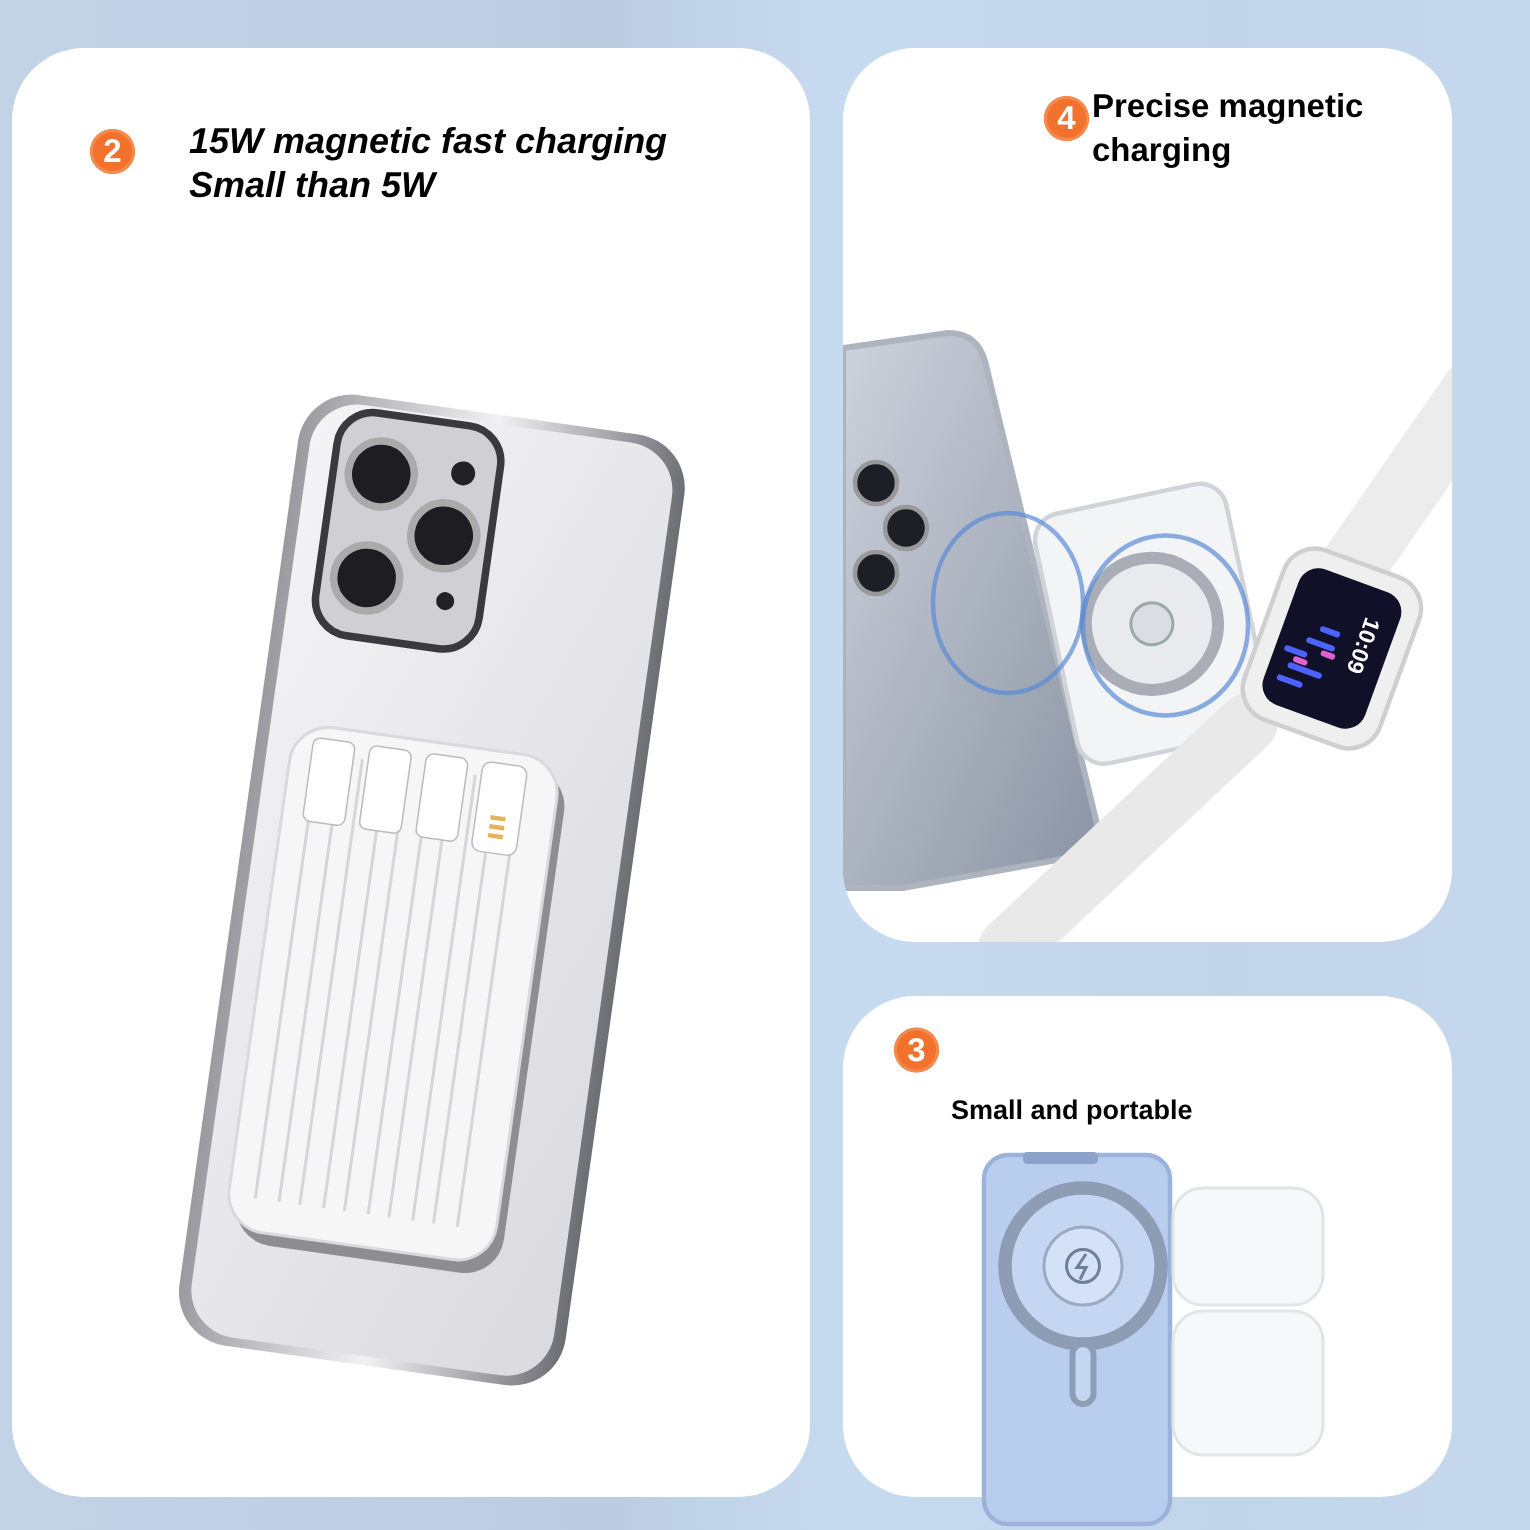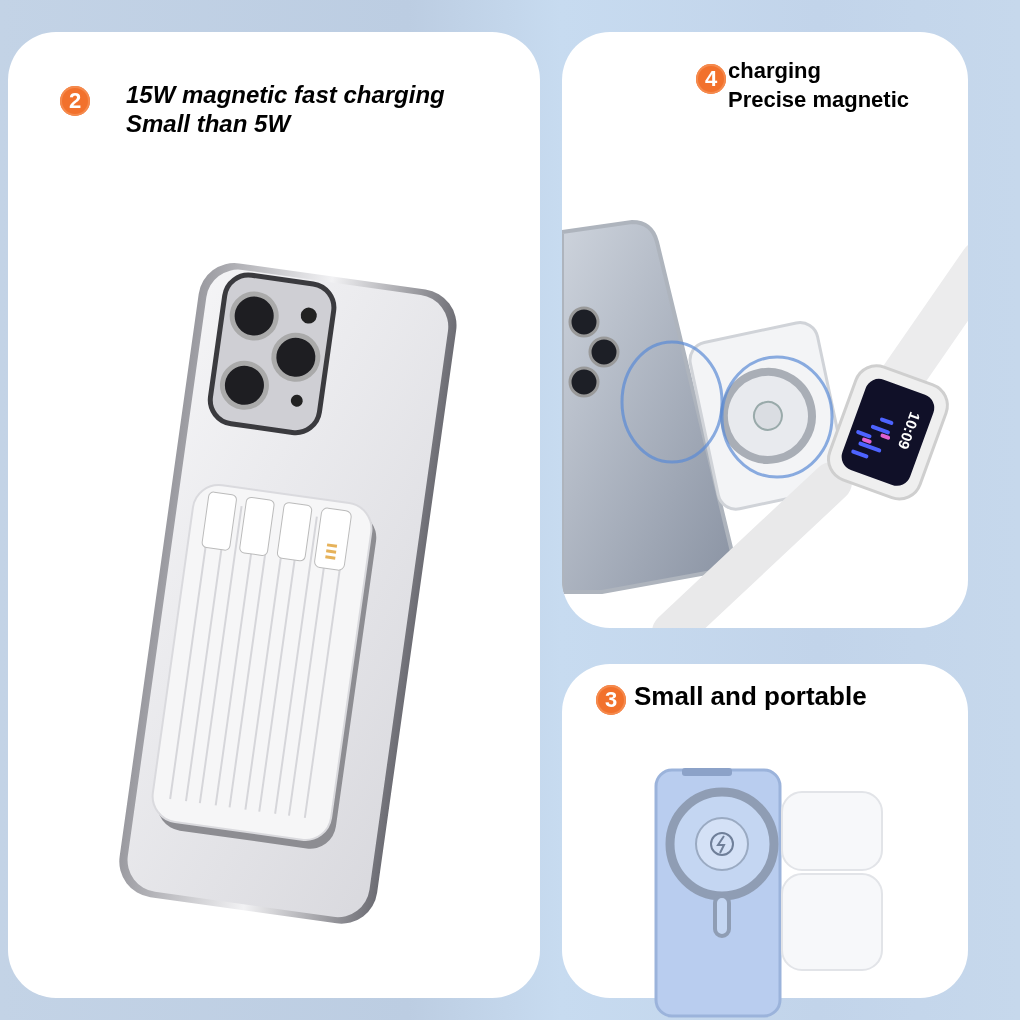--- a/index.html
+++ b/index.html
@@ -96,30 +96,30 @@
       <g stroke-width="4" stroke-linecap="round">
         <path d="M298 410 h12 M304 420 h20 M300 430 h14 M310 400 h16 M316 390 h10" stroke="#4d63ff"></path>
         <path d="M306 415 h6 M322 405 h6" stroke="#e060d0"></path>
       </g>
       <text x="340" y="372" fill="#fff" font-size="15" font-weight="700" transform="rotate(90 340 372)">10:09</text>
     </g>
   </svg>
   <div class="feat" style="left:134px;top:24px;">
     <div class="badge" style="margin-top:8px;margin-right:-6px">4</div>
     <div class="ftext" style="font-size:22px;line-height:29px;">
+      <span>Precise magnetic</span>
       <span>charging</span>
-      <span>Precise magnetic</span>
     </div>
   </div>
 </div>
 
 <div class="card" id="card-port" style="overflow:visible;">
   <div class="feat" style="left:34px;top:18px;">
     <div class="badge" style="margin-top:3px">3</div>
-    <div class="ftext" style="font-size:26px;">
+    <div class="ftext" style="font-size:18px;margin-top:44px;">
       <span>Small and portable</span>
     </div>
   </div>
   <svg width="406" height="360" viewBox="0 0 406 360" style="left:0;top:0;">
     <rect x="94" y="106" width="124" height="246" rx="16" fill="#b9cdef" stroke="#9bb3db" stroke-width="3"></rect>
     <rect x="120" y="104" width="50" height="8" rx="3" fill="#8ca2c8"></rect>
     <circle cx="160" cy="180" r="52" fill="#c4d6f2" stroke="#8f9db4" stroke-width="9"></circle>
     <circle cx="160" cy="180" r="26" fill="#d4e1f6" stroke="#9aaac2" stroke-width="2"></circle>
     <circle cx="160" cy="180" r="11" fill="none" stroke="#6f7f99" stroke-width="2"></circle>
     <path d="M162 172 l-6 9 h6 l-4 8" fill="none" stroke="#6f7f99" stroke-width="2"></path>

